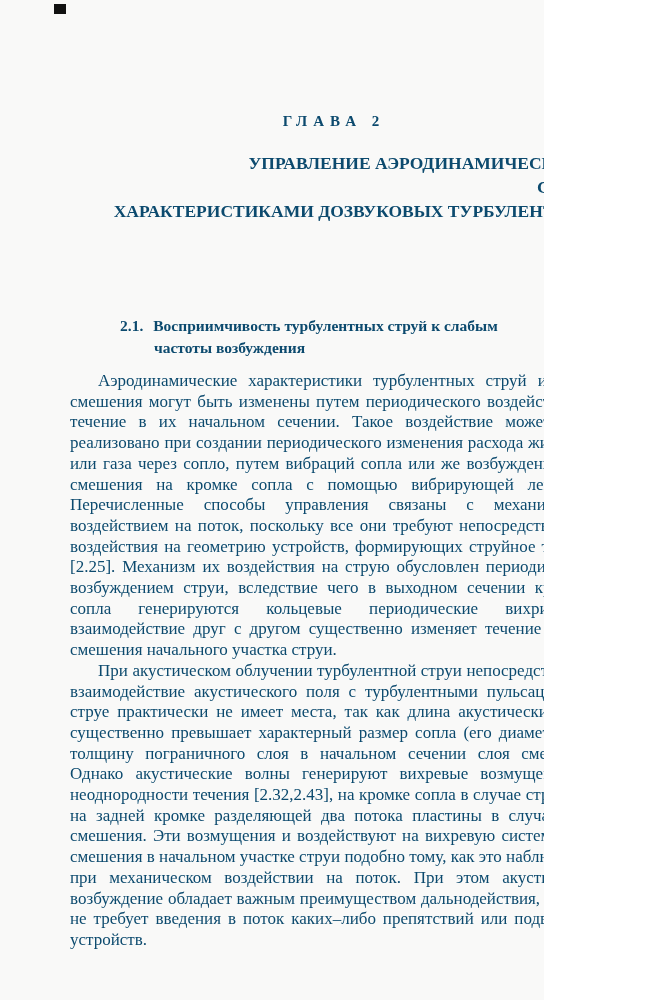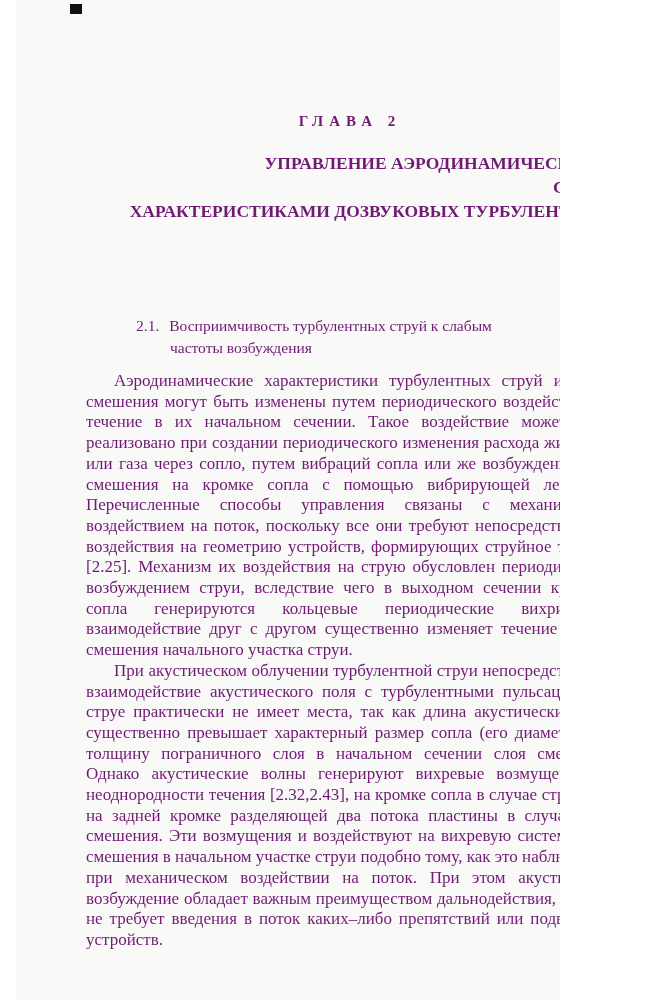--- a/index.html
+++ b/index.html
@@ -6,24 +6,23 @@
     margin: 0;
     padding: 0;
     background: #ffffff;
   }
   .page {
     position: relative;
     width: 544px;
     height: 1000px;
     background: #f9f9f8;
     font-family: "Liberation Serif", "DejaVu Serif", serif;
-    color: #701a75;
+    color: #0c4a6e;
     overflow: hidden;
     box-sizing: border-box;
-    margin-left: 16px;
   }
   .scan-artifact {
     position: absolute;
     left: 54px;
     top: 4px;
     width: 12px;
     height: 10px;
     background: #111;
   }
   .content {
@@ -43,21 +42,21 @@
     margin-top: 21px;
     text-align: right;
     font-size: 17.5px;
     font-weight: bold;
     line-height: 24px;
   }
   .section-heading {
     margin-top: 92px;
     margin-left: 50px;
     font-size: 15.5px;
-    font-weight: normal;
+    font-weight: bold;
     line-height: 21.5px;
   }
   .section-heading .line-first .section-number {
     margin-right: 10px;
   }
   .section-heading .line-rest {
     padding-left: 34px;
   }
   .body-text {
     margin-top: 13px;

